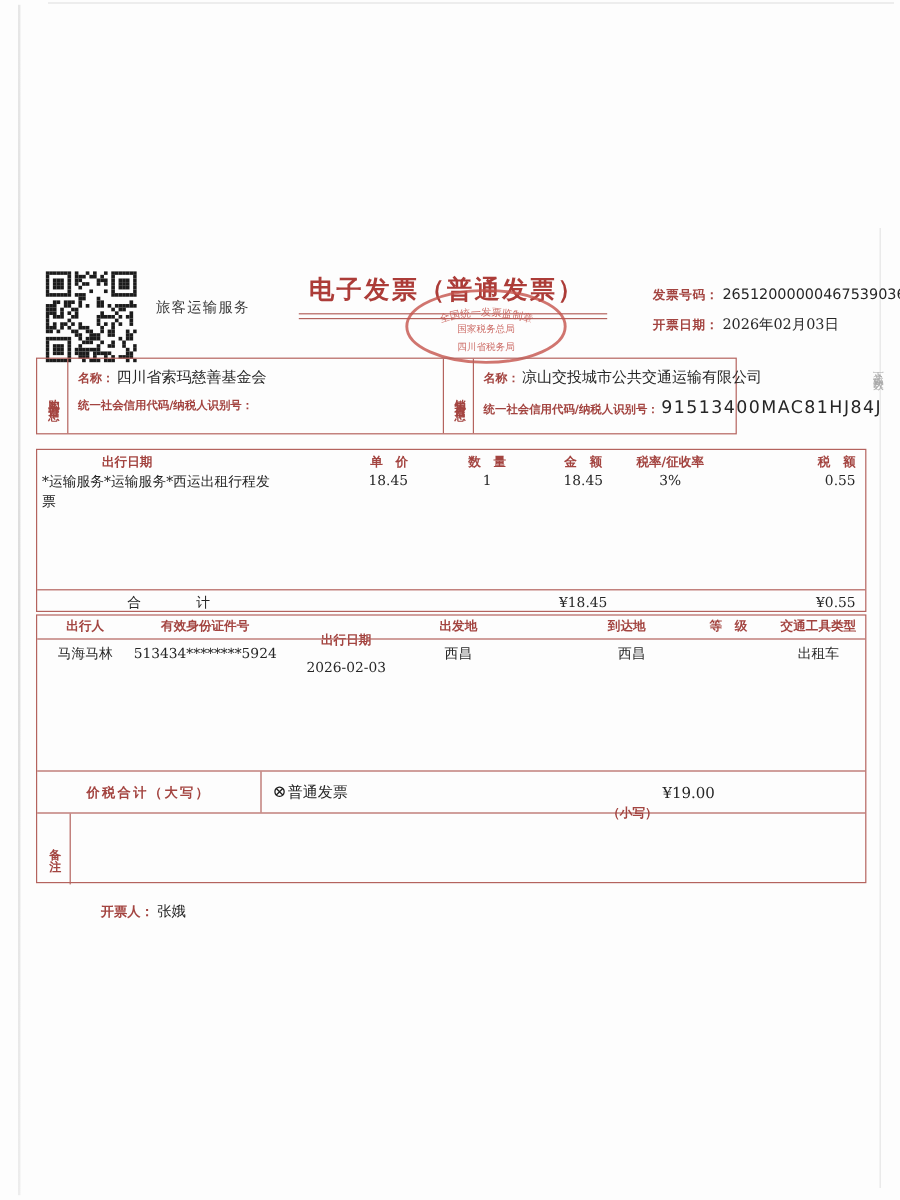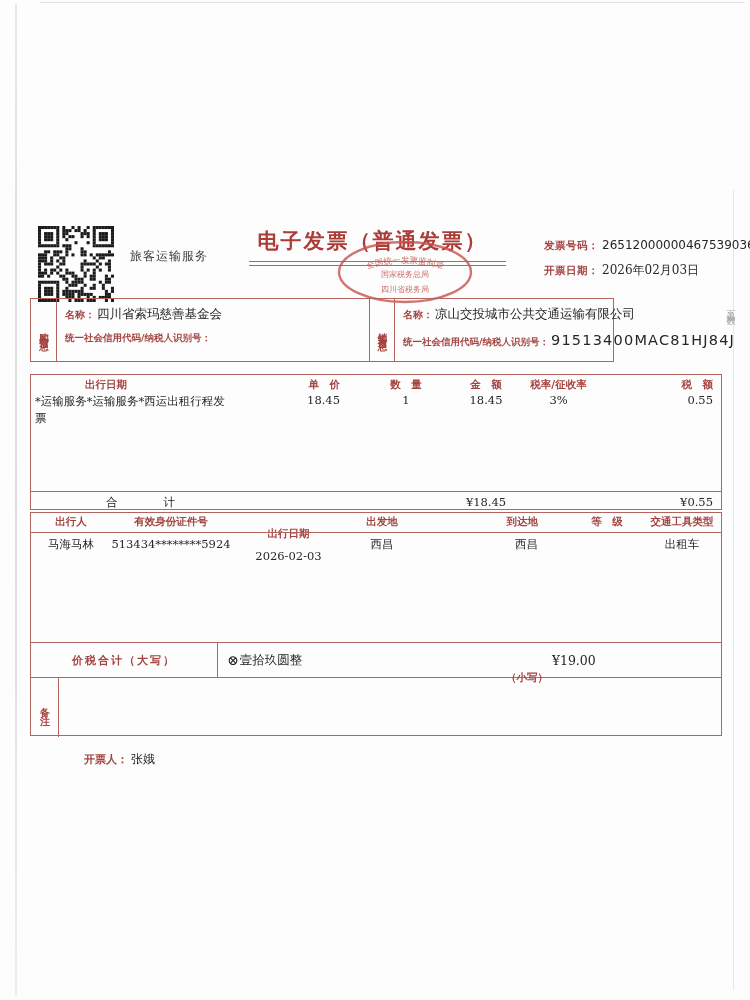--- a/index.html
+++ b/index.html
@@ -501,21 +501,21 @@
       <span class="val trav-values t-class"></span>
       <span class="val trav-values t-vehicle">出租车</span>
     </div>
 
     <div class="grand-row">
       <div class="grand-label-cell">
         <span class="grand-label">价税合计（大写）</span>
       </div>
       <div class="words-line">
         <span class="cross-circle">⊗</span>
-        <span class="words">壹拾玖圆整</span>
+        <span class="words">普通发票</span>
       </div>
       <div class="small-line">
         <span class="small-label">（小写）</span>
         <span class="small-value">¥19.00</span>
       </div>
     </div>
 
     <div class="remarks-cell">
       <span class="remarks-label">备注</span>
     </div>

